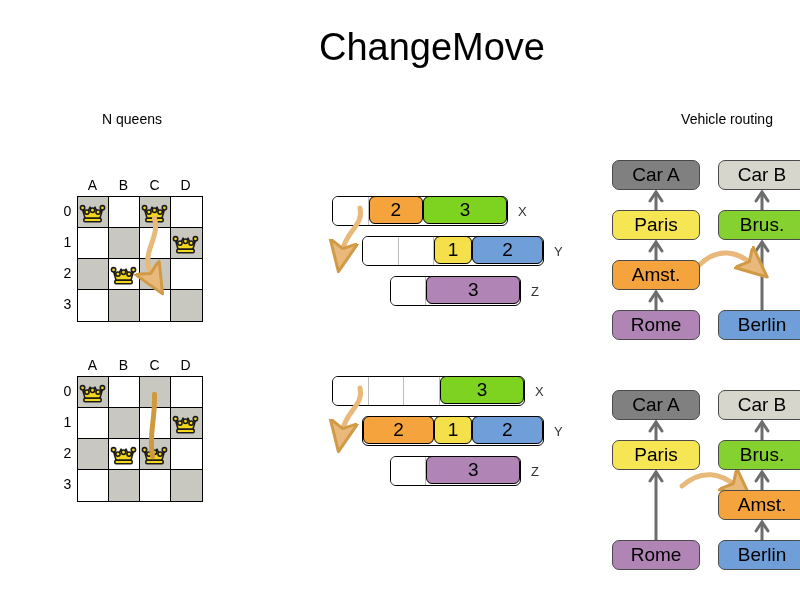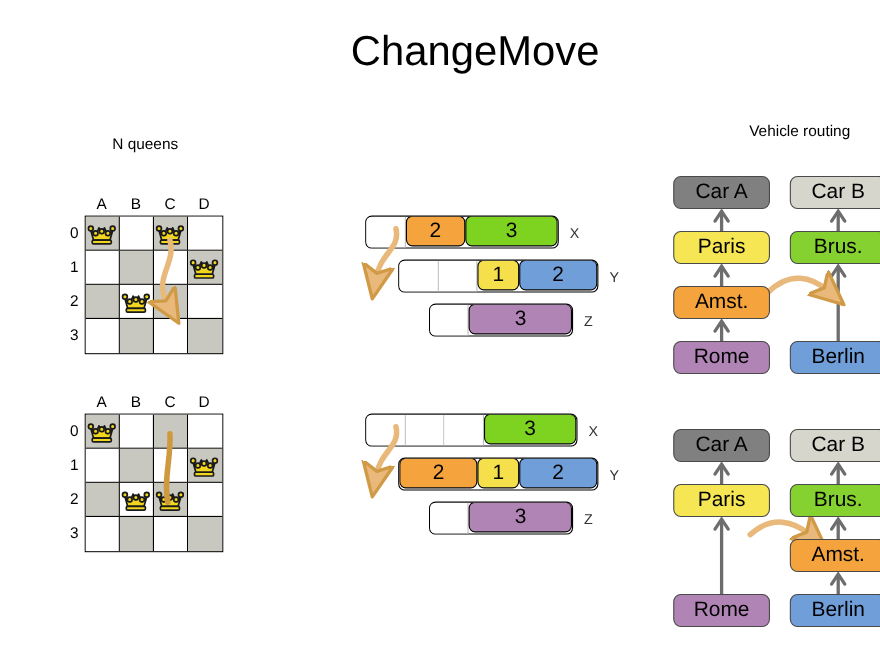--- a/index.html
+++ b/index.html
@@ -16,21 +16,21 @@
     left:0;top:26px;width:800px;text-align:center;
     font-size:38px;font-weight:400;letter-spacing:0px;color:#000;
   }
   #page-subtitle{
     left:0;top:70px;width:800px;text-align:center;
     font-size:14px;font-weight:400;color:#000;
   }
   .section-title{
     font-size:14px;text-align:center;color:#000;line-height:18px;
   }
-  #sec-nqueens{left:20px;top:121px;width:160px;}
+  #sec-nqueens{left:20px;top:110px;width:160px;}
   #sec-cloud{left:310px;top:110px;width:180px;}
   #sec-vrp{left:600px;top:110px;width:190px;}
 
   
   .board-wrap{position:absolute;}
   .board{
     position:absolute;left:0;top:0;width:124px;height:124px;
     border:1.5px solid #000;box-sizing:content-box;
     display:grid;grid-template-columns:repeat(4,31px);grid-template-rows:repeat(4,31px);
   }

